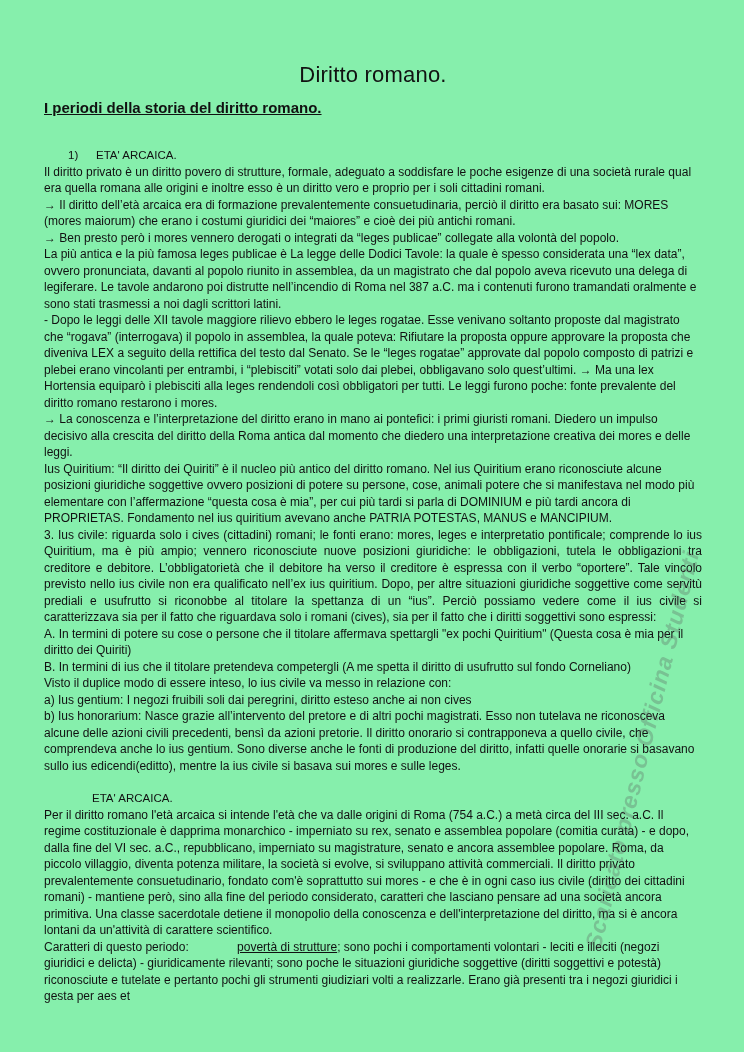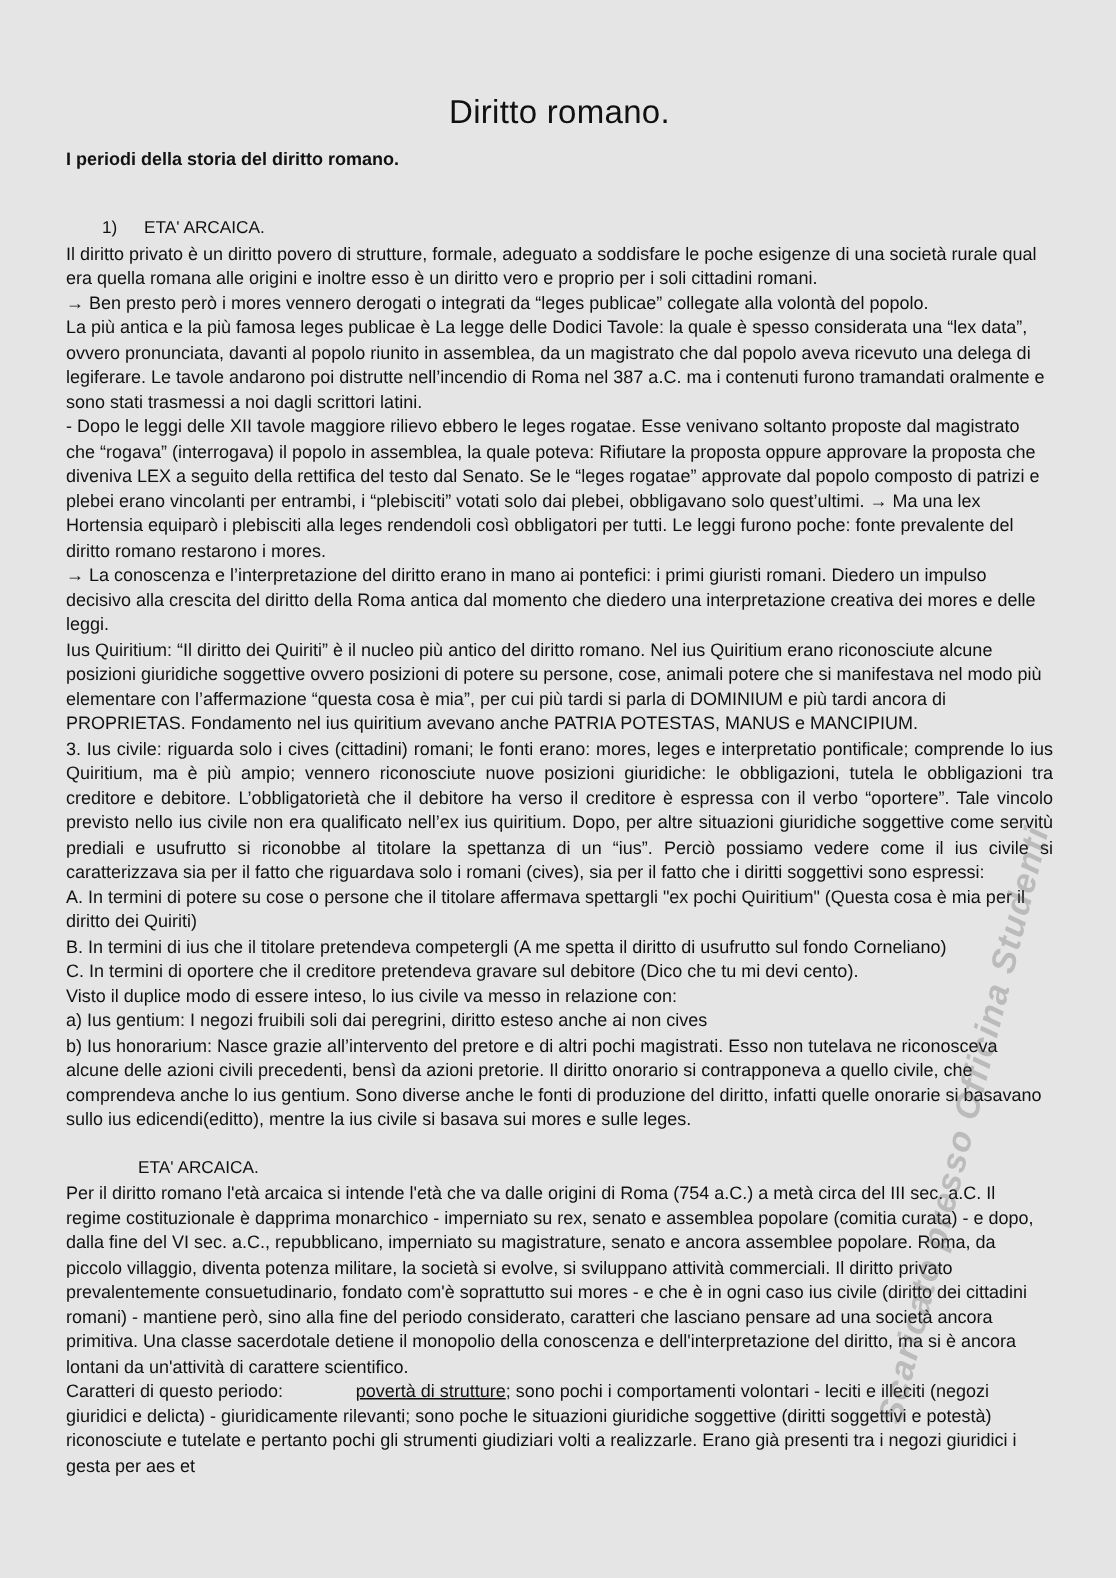--- a/index.html
+++ b/index.html
@@ -4,21 +4,21 @@
 <style>
   html, body {
     margin: 0;
     padding: 0;
     background: #ffffff;
   }
   .page {
     position: relative;
     width: 744px;
     height: 1052px;
-    background: #e5e5e5;
+    background: #86efac;
     overflow: hidden;
     font-family: "Liberation Sans", sans-serif;
     color: #111111;
   }
   .content {
     position: absolute;
     left: 44px;
     top: 0;
     width: 658px;
   }
@@ -26,22 +26,23 @@
     margin: 0;
     margin-top: 62px;
     text-align: center;
     font-size: 22px;
     font-weight: 400;
     letter-spacing: 0.2px;
   }
   .subtitle {
     margin: 0;
     margin-top: 11px;
-    font-size: 12px;
+    font-size: 15px;
     font-weight: 700;
+    text-decoration: underline;
   }
   .heading1 {
     margin: 0;
     margin-top: 31px;
     padding-left: 24px;
     font-size: 11.5px;
     line-height: 16.5px;
   }
   .heading1 .hnum {
     display: inline-block;
@@ -89,29 +90,29 @@
 <div class="page">
   <div class="content">
 
     <h1 class="title">Diritto romano.</h1>
 
     <p class="subtitle">I periodi della storia del diritto romano.</p>
 
     <p class="heading1"><span class="hnum">1)</span><span>ETA' ARCAICA.</span></p>
 
     <p class="para">Il diritto privato è un diritto povero di strutture, formale, adeguato a soddisfare le poche esigenze di una società rurale qual era quella romana alle origini e inoltre esso è un diritto vero e proprio per i soli cittadini romani.</p>
+    <p class="para">→ Il diritto dell’età arcaica era di formazione prevalentemente consuetudinaria, perciò il diritto era basato sui: MORES (mores maiorum) che erano i costumi giuridici dei “maiores” e cioè dei più antichi romani.</p>
     <p class="para">→ Ben presto però i mores vennero derogati o integrati da “leges publicae” collegate alla volontà del popolo.</p>
     <p class="para">La più antica e la più famosa leges publicae è La legge delle Dodici Tavole: la quale è spesso considerata una “lex data”, ovvero pronunciata, davanti al popolo riunito in assemblea, da un magistrato che dal popolo aveva ricevuto una delega di legiferare. Le tavole andarono poi distrutte nell’incendio di Roma nel 387 a.C. ma i contenuti furono tramandati oralmente e sono stati trasmessi a noi dagli scrittori latini.</p>
     <p class="para">- Dopo le leggi delle XII tavole maggiore rilievo ebbero le leges rogatae. Esse venivano soltanto proposte dal magistrato che “rogava” (interrogava) il popolo in assemblea, la quale poteva: Rifiutare la proposta oppure approvare la proposta che diveniva LEX a seguito della rettifica del testo dal Senato. Se le “leges rogatae” approvate dal popolo composto di patrizi e plebei erano vincolanti per entrambi, i “plebisciti” votati solo dai plebei, obbligavano solo quest’ultimi. → Ma una lex Hortensia equiparò i plebisciti alla leges rendendoli così obbligatori per tutti. Le leggi furono poche: fonte prevalente del diritto romano restarono i mores.</p>
     <p class="para">→ La conoscenza e l’interpretazione del diritto erano in mano ai pontefici: i primi giuristi romani. Diedero un impulso decisivo alla crescita del diritto della Roma antica dal momento che diedero una interpretazione creativa dei mores e delle leggi.</p>
     <p class="para">Ius Quiritium: “Il diritto dei Quiriti” è il nucleo più antico del diritto romano. Nel ius Quiritium erano riconosciute alcune posizioni giuridiche soggettive ovvero posizioni di potere su persone, cose, animali potere che si manifestava nel modo più elementare con l’affermazione “questa cosa è mia”, per cui più tardi si parla di DOMINIUM e più tardi ancora di PROPRIETAS.  Fondamento nel ius quiritium avevano anche PATRIA POTESTAS, MANUS e MANCIPIUM.</p>
     <p class="para justify">3. Ius civile: riguarda solo i cives (cittadini) romani; le fonti erano: mores, leges e interpretatio pontificale; comprende lo ius Quiritium, ma è più ampio; vennero riconosciute nuove posizioni giuridiche: le obbligazioni, tutela le obbligazioni tra creditore e debitore. L’obbligatorietà che il debitore ha verso il creditore è espressa con il verbo “oportere”. Tale vincolo previsto nello ius civile non era qualificato nell’ex ius quiritium.  Dopo, per altre situazioni giuridiche soggettive come servitù prediali e usufrutto si riconobbe al titolare la spettanza di un “ius”. Perciò possiamo vedere come il ius civile si caratterizzava sia per il fatto che riguardava solo i romani (cives), sia per il fatto che i diritti soggettivi sono espressi:</p>
     <p class="para">A. In termini di potere su cose o persone che il titolare affermava spettargli "ex pochi Quiritium" (Questa cosa è mia per il diritto dei Quiriti)</p>
     <p class="para">B. In termini di ius che il titolare pretendeva competergli (A me spetta il diritto di usufrutto sul fondo Corneliano)</p>
-    <p class="para">C. In termini di oportere che il creditore pretendeva gravare sul debitore (Dico che tu mi devi cento).</p>
     <p class="para">Visto il duplice modo di essere inteso, lo ius civile va messo in relazione con:</p>
     <p class="para">a) Ius gentium: I negozi fruibili soli dai peregrini, diritto esteso anche ai non cives</p>
     <p class="para">b) Ius honorarium: Nasce grazie all’intervento del pretore e di altri pochi magistrati. Esso non tutelava  ne riconosceva alcune delle azioni civili precedenti, bensì da azioni pretorie. Il diritto onorario si contrapponeva a quello civile, che comprendeva anche lo ius gentium. Sono diverse anche le fonti di produzione del diritto, infatti quelle onorarie si basavano sullo ius edicendi(editto), mentre la ius civile si basava sui mores e sulle leges.</p>
 
     <p class="heading2">ETA' ARCAICA.</p>
 
     <p class="para">Per il diritto romano l'età arcaica si intende l'età che va dalle origini di Roma (754 a.C.) a metà circa del III sec. a.C. Il regime costituzionale è dapprima monarchico - imperniato su rex, senato e assemblea popolare (comitia curata) - e dopo, dalla fine del VI sec. a.C., repubblicano, imperniato su magistrature, senato e ancora assemblee popolare. Roma, da piccolo villaggio, diventa potenza militare, la società si evolve, si sviluppano attività commerciali. Il diritto privato prevalentemente consuetudinario, fondato com'è soprattutto sui mores - e che è in ogni caso ius civile (diritto dei cittadini romani) - mantiene però, sino alla fine del periodo considerato, caratteri che lasciano pensare ad una società ancora primitiva. Una classe sacerdotale detiene il monopolio della conoscenza e dell'interpretazione del diritto, ma si è ancora lontani da un'attività di carattere scientifico.</p>
 
     <p class="para"><span>Caratteri di questo periodo: </span><span class="underline">povertà di strutture</span><span>; sono pochi i comportamenti volontari - leciti e illeciti (negozi giuridici e delicta) - giuridicamente rilevanti; sono poche le situazioni giuridiche soggettive (diritti soggettivi e potestà) riconosciute e tutelate e pertanto pochi gli strumenti giudiziari volti a realizzarle. Erano già presenti tra i negozi giuridici i gesta per aes et</span></p>
 

